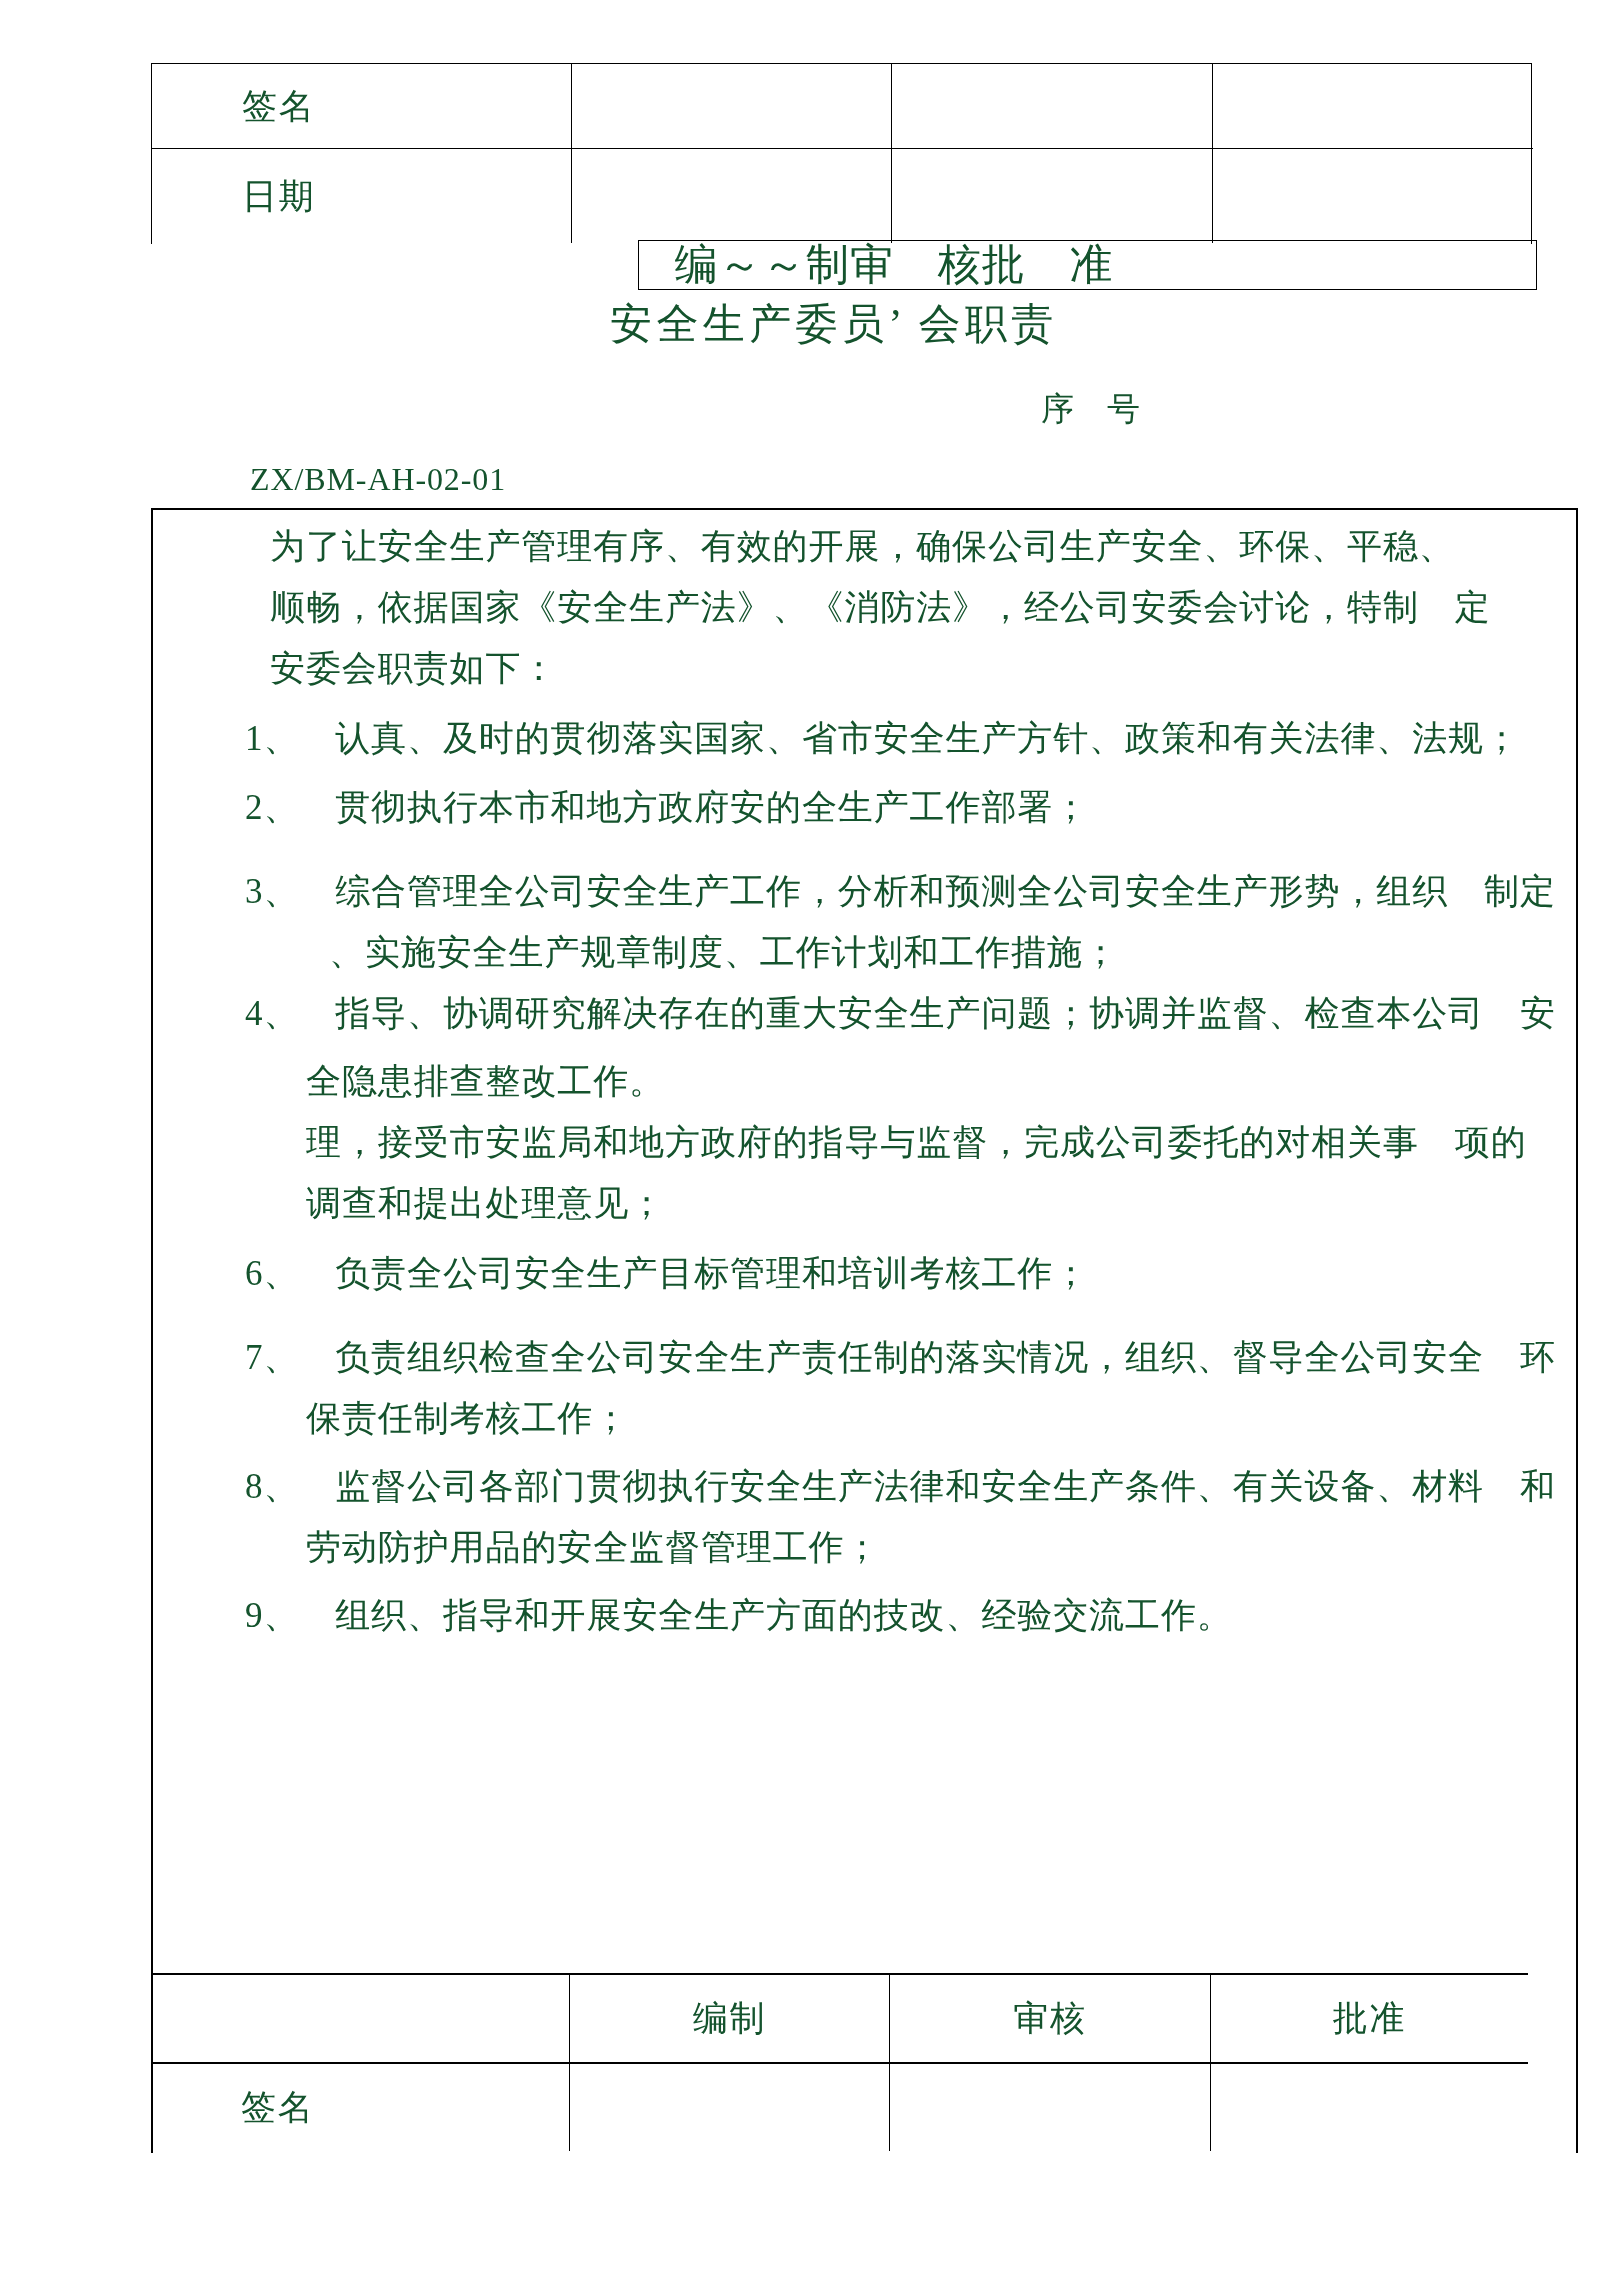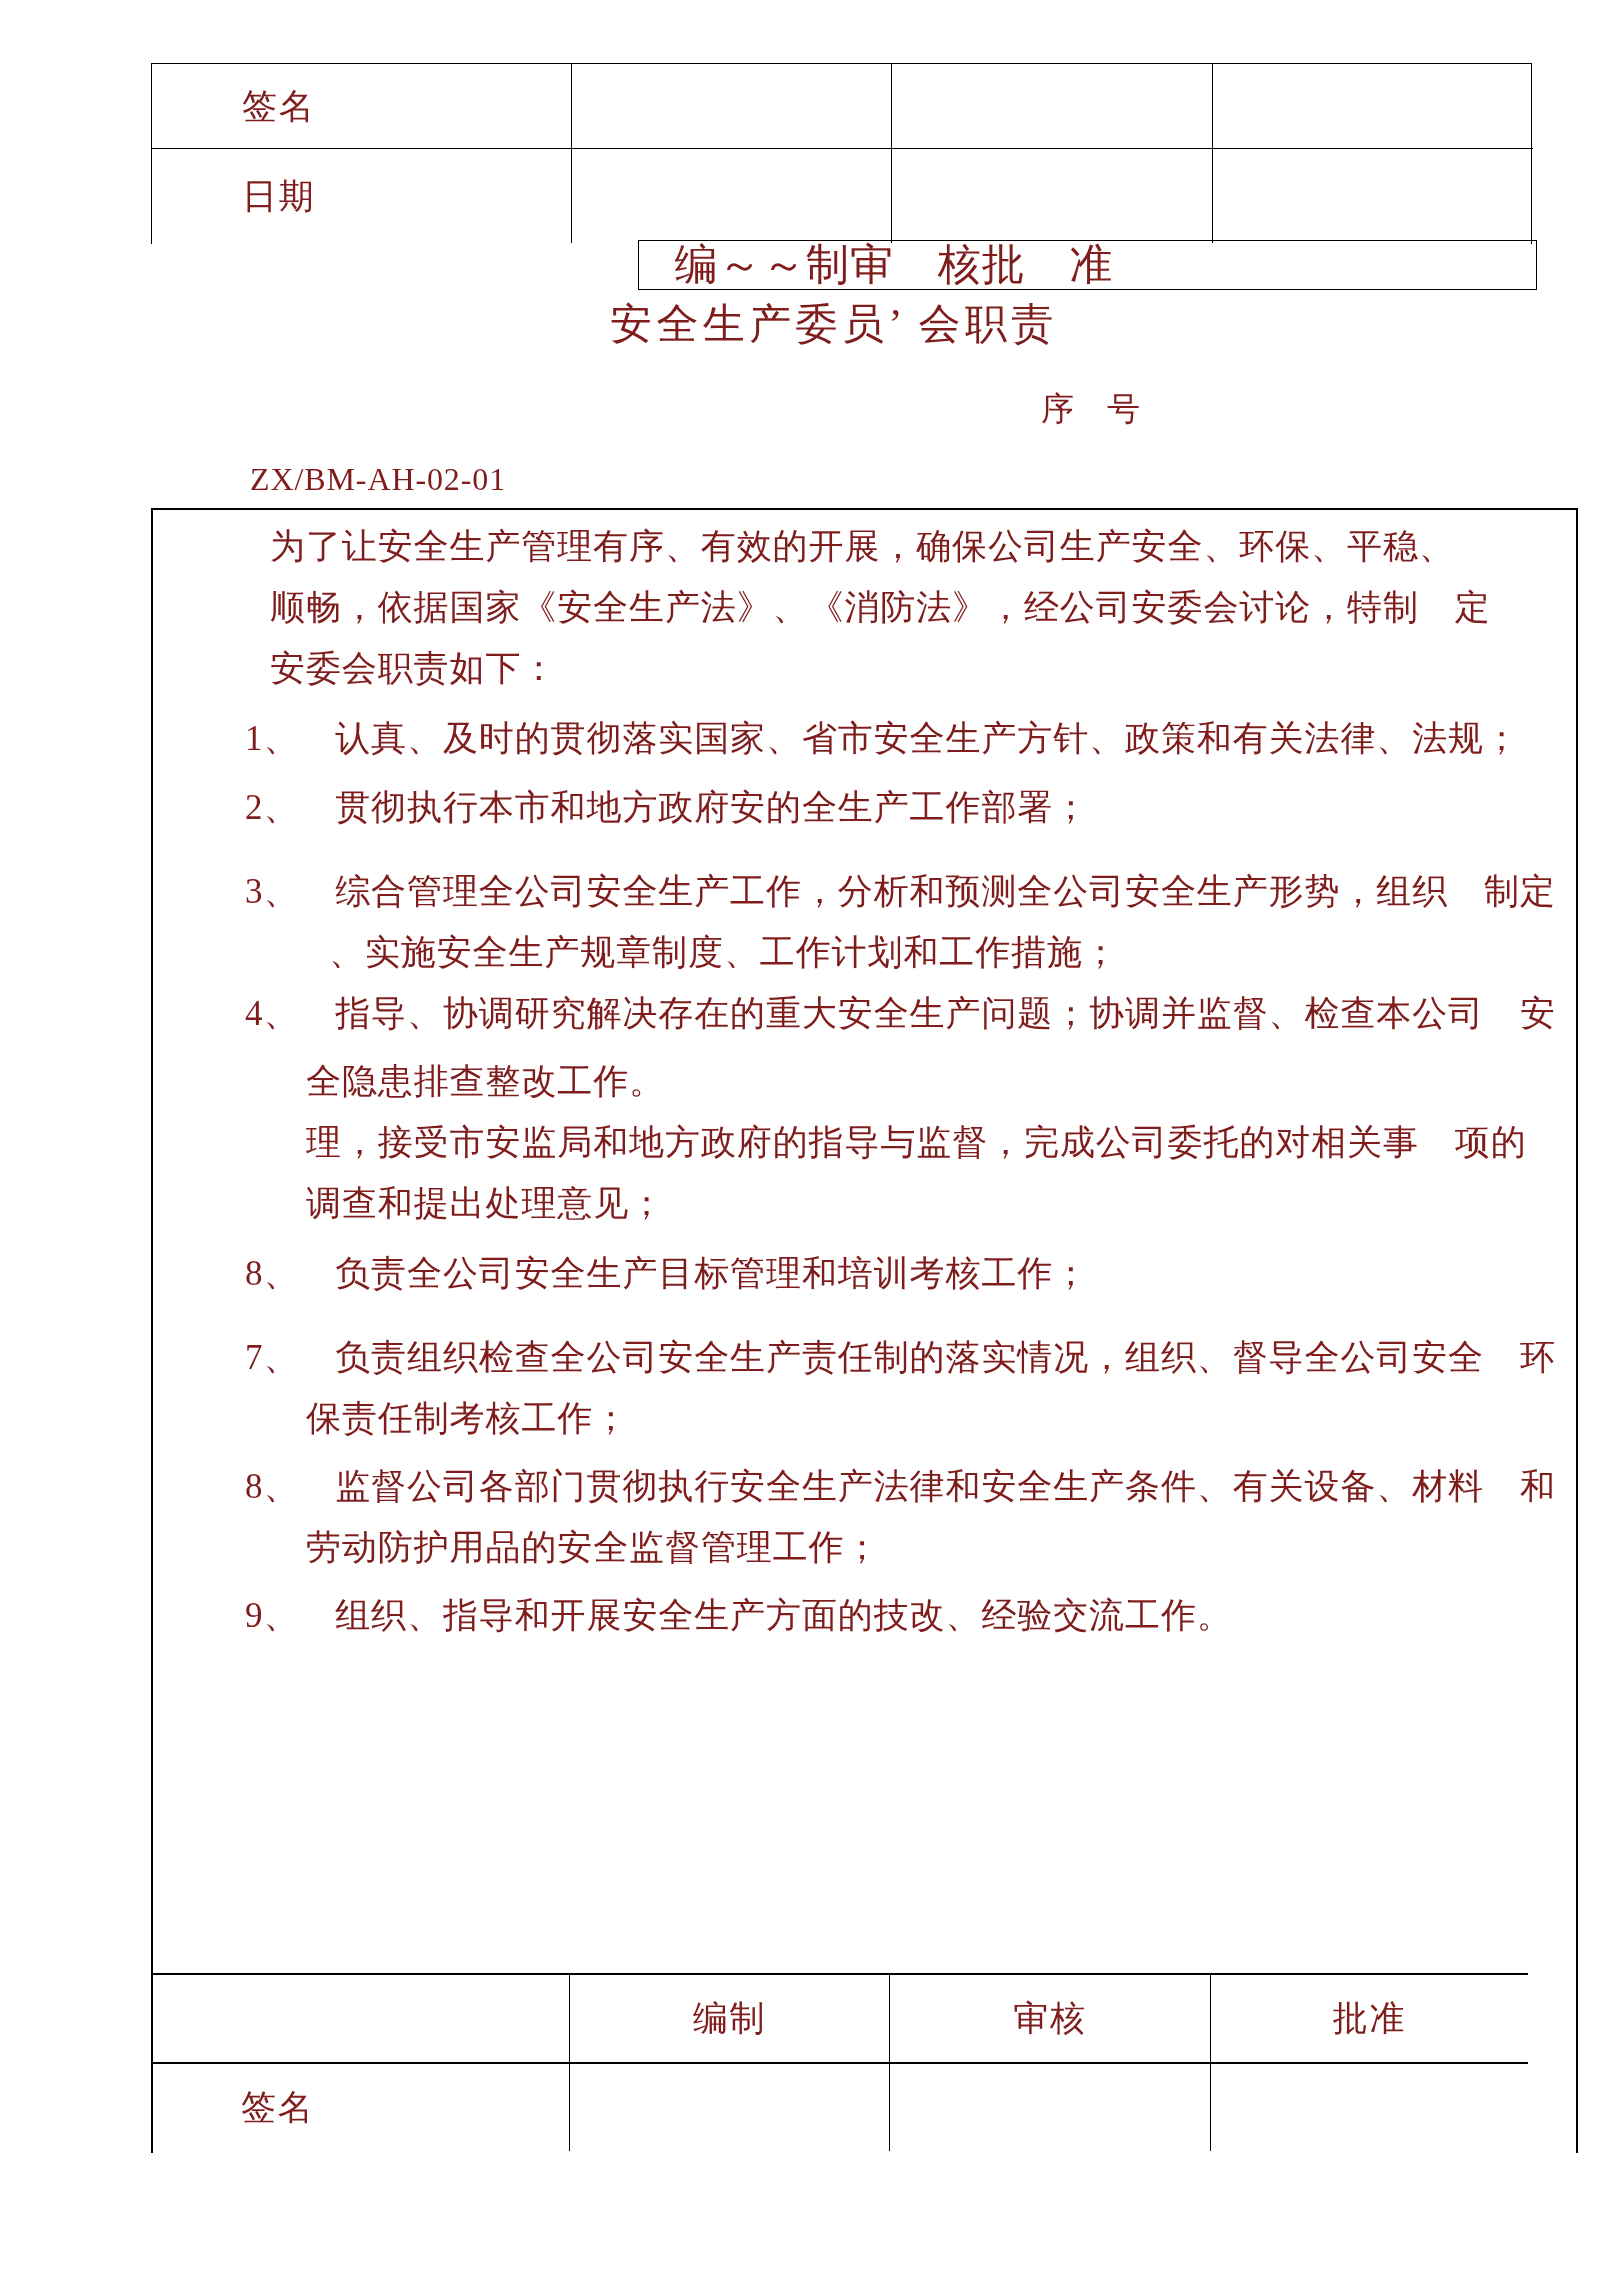--- a/index.html
+++ b/index.html
@@ -1,18 +1,18 @@
 <!DOCTYPE html>
 <html style="font-size:14px"><head>
 <meta charset="utf-8">
 <style>
   html,body { margin:0; padding:0; background:#e8e8e8; }
   .page {
     position:relative; width:1623px; height:2295px;
-    background:#ffffff; color:#7f1d1d; overflow:hidden;
+    background:#ffffff; color:#14532d; overflow:hidden;
     font-family:"Liberation Serif","DejaVu Serif",serif;
   }
   
   .top-table {
     position:absolute; left:151px; top:63px; width:1381px; height:181px;
     display:grid; grid-template-columns:420px 320px 321px 320px;
     grid-template-rows:85px 94px;
     border-top:1.7px solid #000; border-left:1.7px solid #000; border-right:1.7px solid #000;
     box-sizing:border-box;
   }
@@ -103,21 +103,21 @@
         <div class="ln ln-para">顺畅，依据国家《安全生产法》、《消防法》，经公司安委会讨论，特制　定</div>
         <div class="ln ln-para">安委会职责如下：</div>
         <div class="ln ln-item g-m">1、　认真、及时的贯彻落实国家、省市安全生产方针、政策和有关法律、法规；</div>
         <div class="ln ln-item g-m">2、　贯彻执行本市和地方政府安的全生产工作部署；</div>
         <div class="ln ln-item g-l">3、　综合管理全公司安全生产工作，分析和预测全公司安全生产形势，组织　制定</div>
         <div class="ln ln-cont2">、实施安全生产规章制度、工作计划和工作措施；</div>
         <div class="ln ln-item">4、　指导、协调研究解决存在的重大安全生产问题；协调并监督、检查本公司　安</div>
         <div class="ln ln-cont g-s">全隐患排查整改工作。</div>
         <div class="ln ln-cont">理，接受市安监局和地方政府的指导与监督，完成公司委托的对相关事　项的</div>
         <div class="ln ln-cont">调查和提出处理意见；</div>
-        <div class="ln ln-item g-m">8、　负责全公司安全生产目标管理和培训考核工作；</div>
+        <div class="ln ln-item g-m">6、　负责全公司安全生产目标管理和培训考核工作；</div>
         <div class="ln ln-item g-l">7、　负责组织检查全公司安全生产责任制的落实情况，组织、督导全公司安全　环</div>
         <div class="ln ln-cont">保责任制考核工作；</div>
         <div class="ln ln-item g-s">8、　监督公司各部门贯彻执行安全生产法律和安全生产条件、有关设备、材料　和</div>
         <div class="ln ln-cont">劳动防护用品的安全监督管理工作；</div>
         <div class="ln ln-item g-s">9、　组织、指导和开展安全生产方面的技改、经验交流工作。</div>
       </div>
 
     <div class="bottom-table">
       <div class="bt-cell r1"></div>
       <div class="bt-cell r1">

